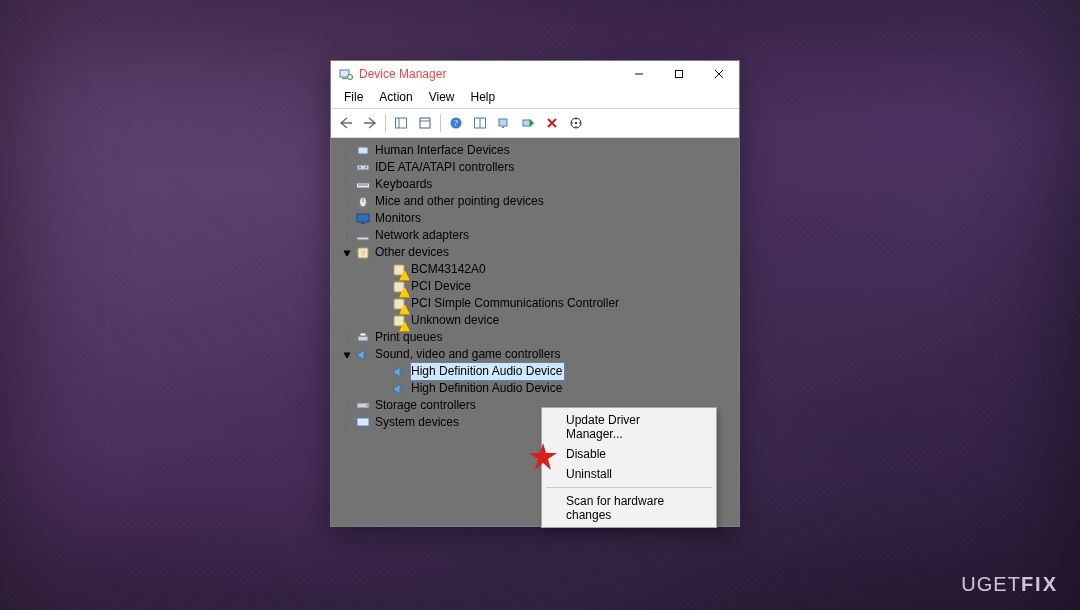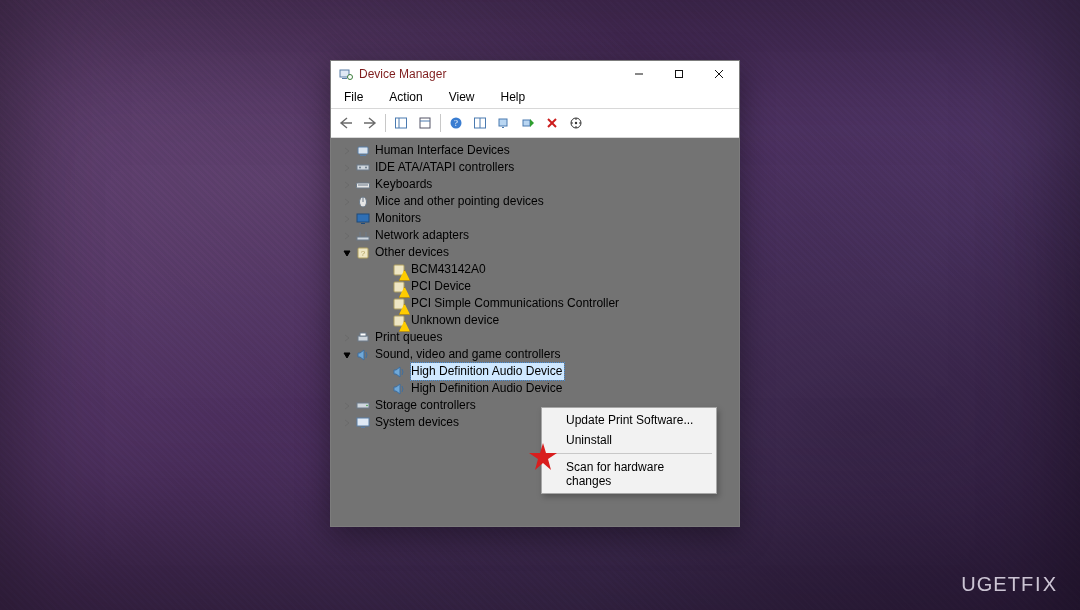--- a/index.html
+++ b/index.html
@@ -36,21 +36,21 @@
     bottom: 14px;
     color: #e9e3f0;
     font-family: "Segoe UI", Arial, sans-serif;
     font-weight: 300;
     font-size: 20px;
     letter-spacing: 1px;
     opacity: 0.85;
     user-select: none;
   }
   .watermark .e { display:inline-block; }
-  .watermark .x {font-weight:400; letter-spacing:2px;text-align:center;}
+  .watermark .x {font-weight:700; letter-spacing:2px;text-align:center;}
 
   
   .window {
     position: absolute;
     left: 330px;
     top: 60px;
     width: 408px;
     background: #ffffff;
     border: 1px solid #7c7c7c;
     box-shadow: 0 8px 30px rgba(0,0,0,0.4);
@@ -61,34 +61,34 @@
     height: 26px;
     background: #ffffff;
   }
   .titlebar .title-icon {
     width: 16px; height: 16px;
     margin: 0 5px 0 7px;
     display:flex;align-items:center;justify-content:center;
   }
   .titlebar .title-text {
     flex: 0 0 auto;
-    color: #7f1d1d;
+    color: #ef4444;
     font-size: 12px;
   }
   .titlebar .spacer { flex: 1; }
   .winbtn {
     width: 40px; height: 26px;
     display:flex; align-items:center; justify-content:center;
     color:#222;
   }
   .winbtn svg { stroke:#111; stroke-width:1; fill:none; }
 
   .menubar {
     display:flex;
-    gap: 12px;
+    gap: 2px;
     padding: 2px 6px 3px;
     background:#fff;
   }
   .menubar span {
     padding: 1px 7px;
     color:#000;
   }
 
   .toolbar {
     display:flex;
@@ -516,21 +516,22 @@
             <rect x="2" y="3" width="12" height="8" fill="#dfe9f5" stroke="#5a7fa6"></rect>
             <rect x="6" y="12" width="4" height="1" fill="#5a7fa6"></rect>
           </svg>
         </span>
         <span class="label">System devices</span>
       </div>
     </div>
 </div>
 
 <div class="ctxmenu">
-  <div class="item">Update Print Software...</div>
+  <div class="item">Update Driver Manager...</div>
+  <div class="item">Disable</div>
   <div class="item">Uninstall</div>
   <div class="divider"></div>
   <div class="item">Scan for hardware changes</div>
 </div>
 
 <svg class="star" viewBox="0 0 30 30">
   <polygon points="15,1 18,11 29,11 20,17 23,28 15,21 7,28 10,17 1,11 12,11" fill="#d91e1e"></polygon>
 </svg>
 
 <div class="watermark">

